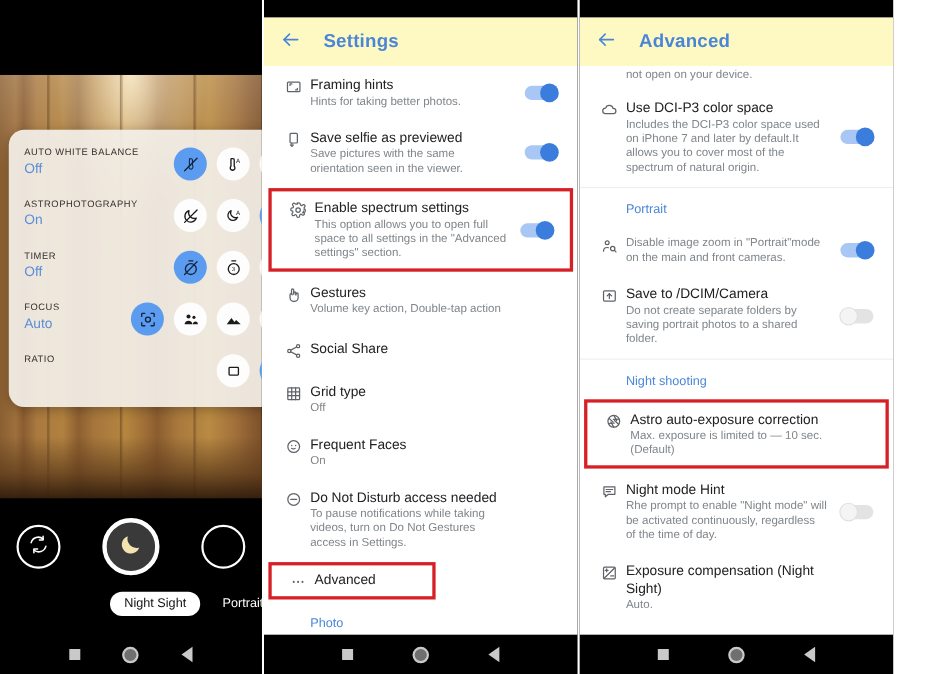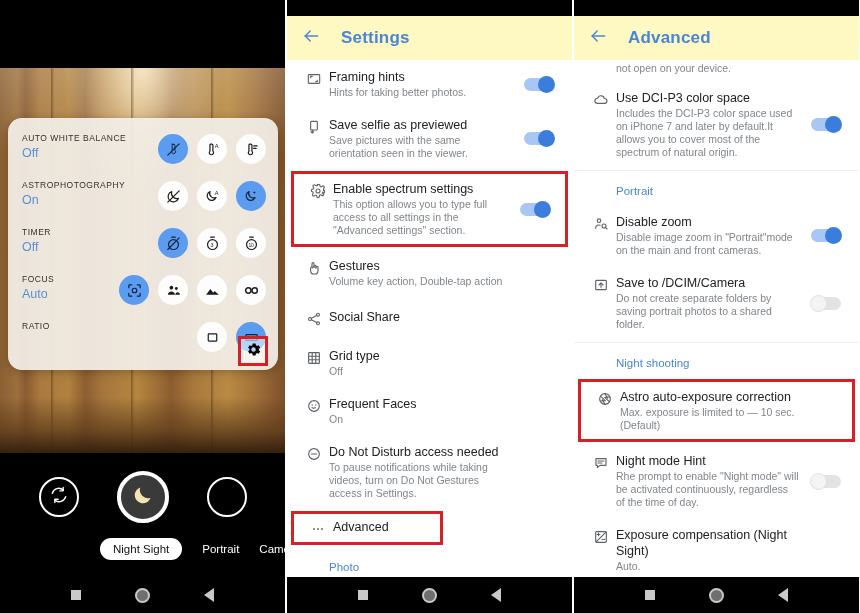--- a/index.html
+++ b/index.html
@@ -6,21 +6,21 @@
   html, body {
     width: 860px; height: 613px;
     background: #ffffff;
     font-family: "Liberation Sans", sans-serif;
     overflow: hidden;
   }
   .stage { position: relative; width: 860px; height: 613px; display: flex; }
 
   
   .panel { position: relative; height: 613px; overflow: hidden; background: #000; }
-  .panel-left   { width: 285px; }
+  .panel-left   { width: 238px; }
   .gap          { width: 2px;  background: #fff; height: 613px; }
   .panel-mid    { width: 285px; }
   .panel-right  { width: 285px; }
 
   
   .cam { position: absolute; inset: 0; background: #000; }
   .cam-topbar { position: absolute; top: 0; left: 0; right: 0; height: 68px; background: #000; z-index: 4; }
   .cam-scene {
     position: absolute; top: 68px; left: 0; right: 0; height: 385px;
     background:
@@ -368,21 +368,21 @@
 
         <div class="item hl">
           <span class="item-icon">
             <svg viewBox="0 0 24 24" width="16" height="16">
                 <circle cx="12" cy="12" r="3"></circle>
                 <path d="M19.4 13.5a1.6 1.6 0 0 0 .3 1.8l.1.1a2 2 0 1 1-2.8 2.8l-.1-.1a1.6 1.6 0 0 0-1.8-.3 1.6 1.6 0 0 0-1 1.5V20a2 2 0 1 1-4 0v-.1a1.6 1.6 0 0 0-1-1.5 1.6 1.6 0 0 0-1.8.3l-.1.1a2 2 0 1 1-2.8-2.8l.1-.1a1.6 1.6 0 0 0 .3-1.8 1.6 1.6 0 0 0-1.5-1H4a2 2 0 1 1 0-4h.1a1.6 1.6 0 0 0 1.5-1 1.6 1.6 0 0 0-.3-1.8l-.1-.1a2 2 0 1 1 2.8-2.8l.1.1a1.6 1.6 0 0 0 1.8.3H10a1.6 1.6 0 0 0 1-1.5V4a2 2 0 1 1 4 0v.1a1.6 1.6 0 0 0 1 1.5 1.6 1.6 0 0 0 1.8-.3l.1-.1a2 2 0 1 1 2.8 2.8l-.1.1a1.6 1.6 0 0 0-.3 1.8V10a1.6 1.6 0 0 0 1.5 1H20a2 2 0 1 1 0 4h-.1a1.6 1.6 0 0 0-1.5 1z"></path>
               </svg>
           </span>
           <span class="item-body">
             <span class="item-title" style="display:block">Enable spectrum settings</span>
-            <span class="item-sub" style="display:block">This option allows you to type full access to all settings in the "Advanced settings" section.</span>
+            <span class="item-sub" style="display:block">This option allows you to open full space to all settings in the "Advanced settings" section.</span>
           </span>
           <span class="item-toggle">
             <span class="switch on">
                 <span class="knob"></span>
               </span>
           </span>
         </div>
 
         <div class="item">
           <span class="item-icon">
@@ -530,21 +530,20 @@
         <div class="item">
           <span class="item-icon">
             <svg viewBox="0 0 24 24" width="16" height="16">
                 <circle cx="9" cy="7" r="2.6"></circle>
                 <path d="M4 18.5c0-2.8 2.2-5 5-5 .6 0 1.2.1 1.7.3"></path>
                 <circle cx="16.5" cy="15" r="3"></circle>
                 <line x1="18.7" y1="17.2" x2="21" y2="19.5"></line>
               </svg>
           </span>
           <span class="item-body">
-            <span class="item-title" style="display:block">Disable zoom</span>
             <span class="item-sub" style="display:block">Disable image zoom in "Portrait"mode on the main and front cameras.</span>
           </span>
           <span class="item-toggle">
             <span class="switch on">
                 <span class="knob"></span>
               </span>
           </span>
         </div>
 
         <div class="item">

